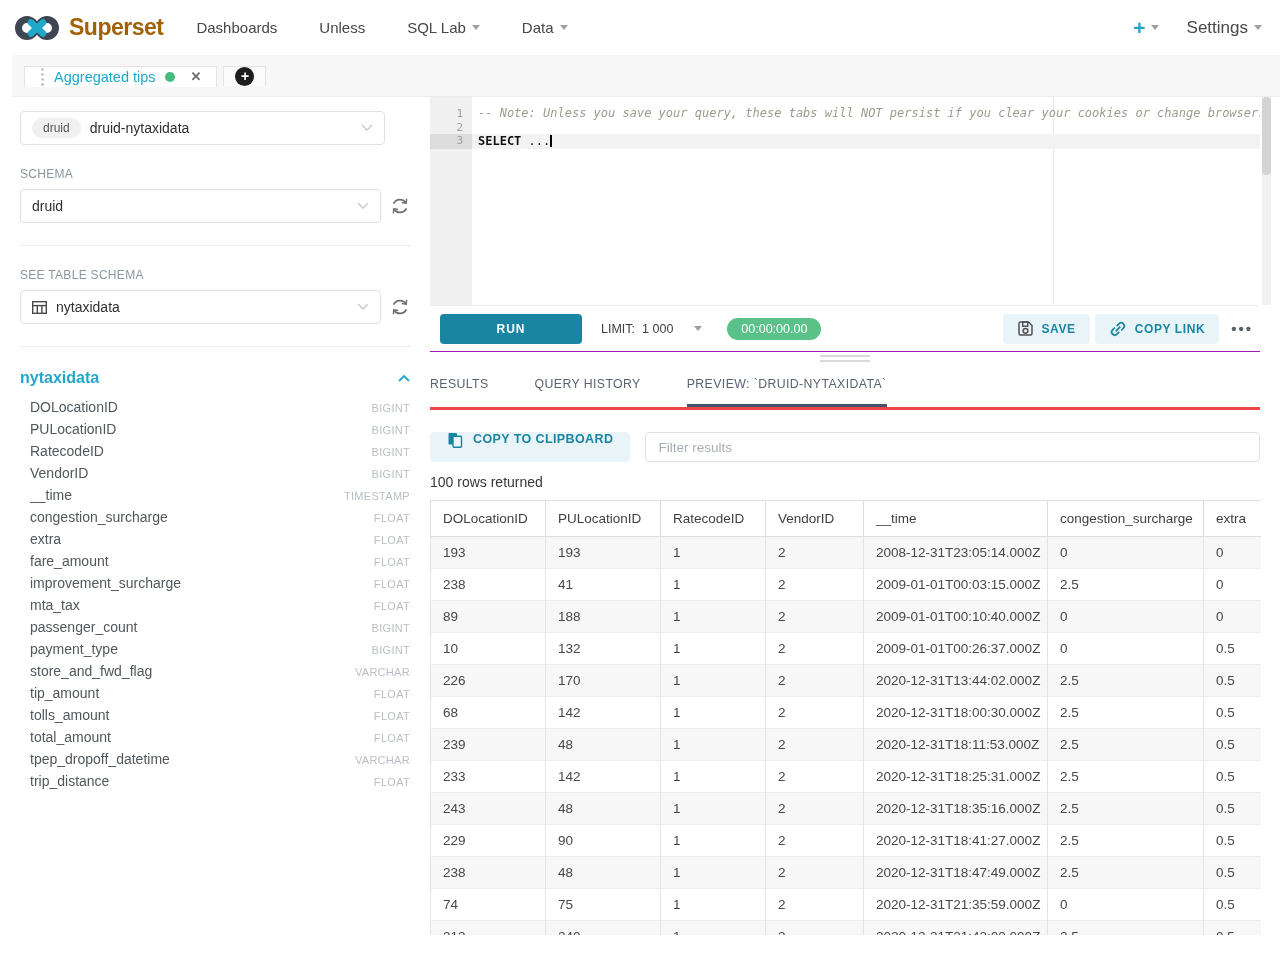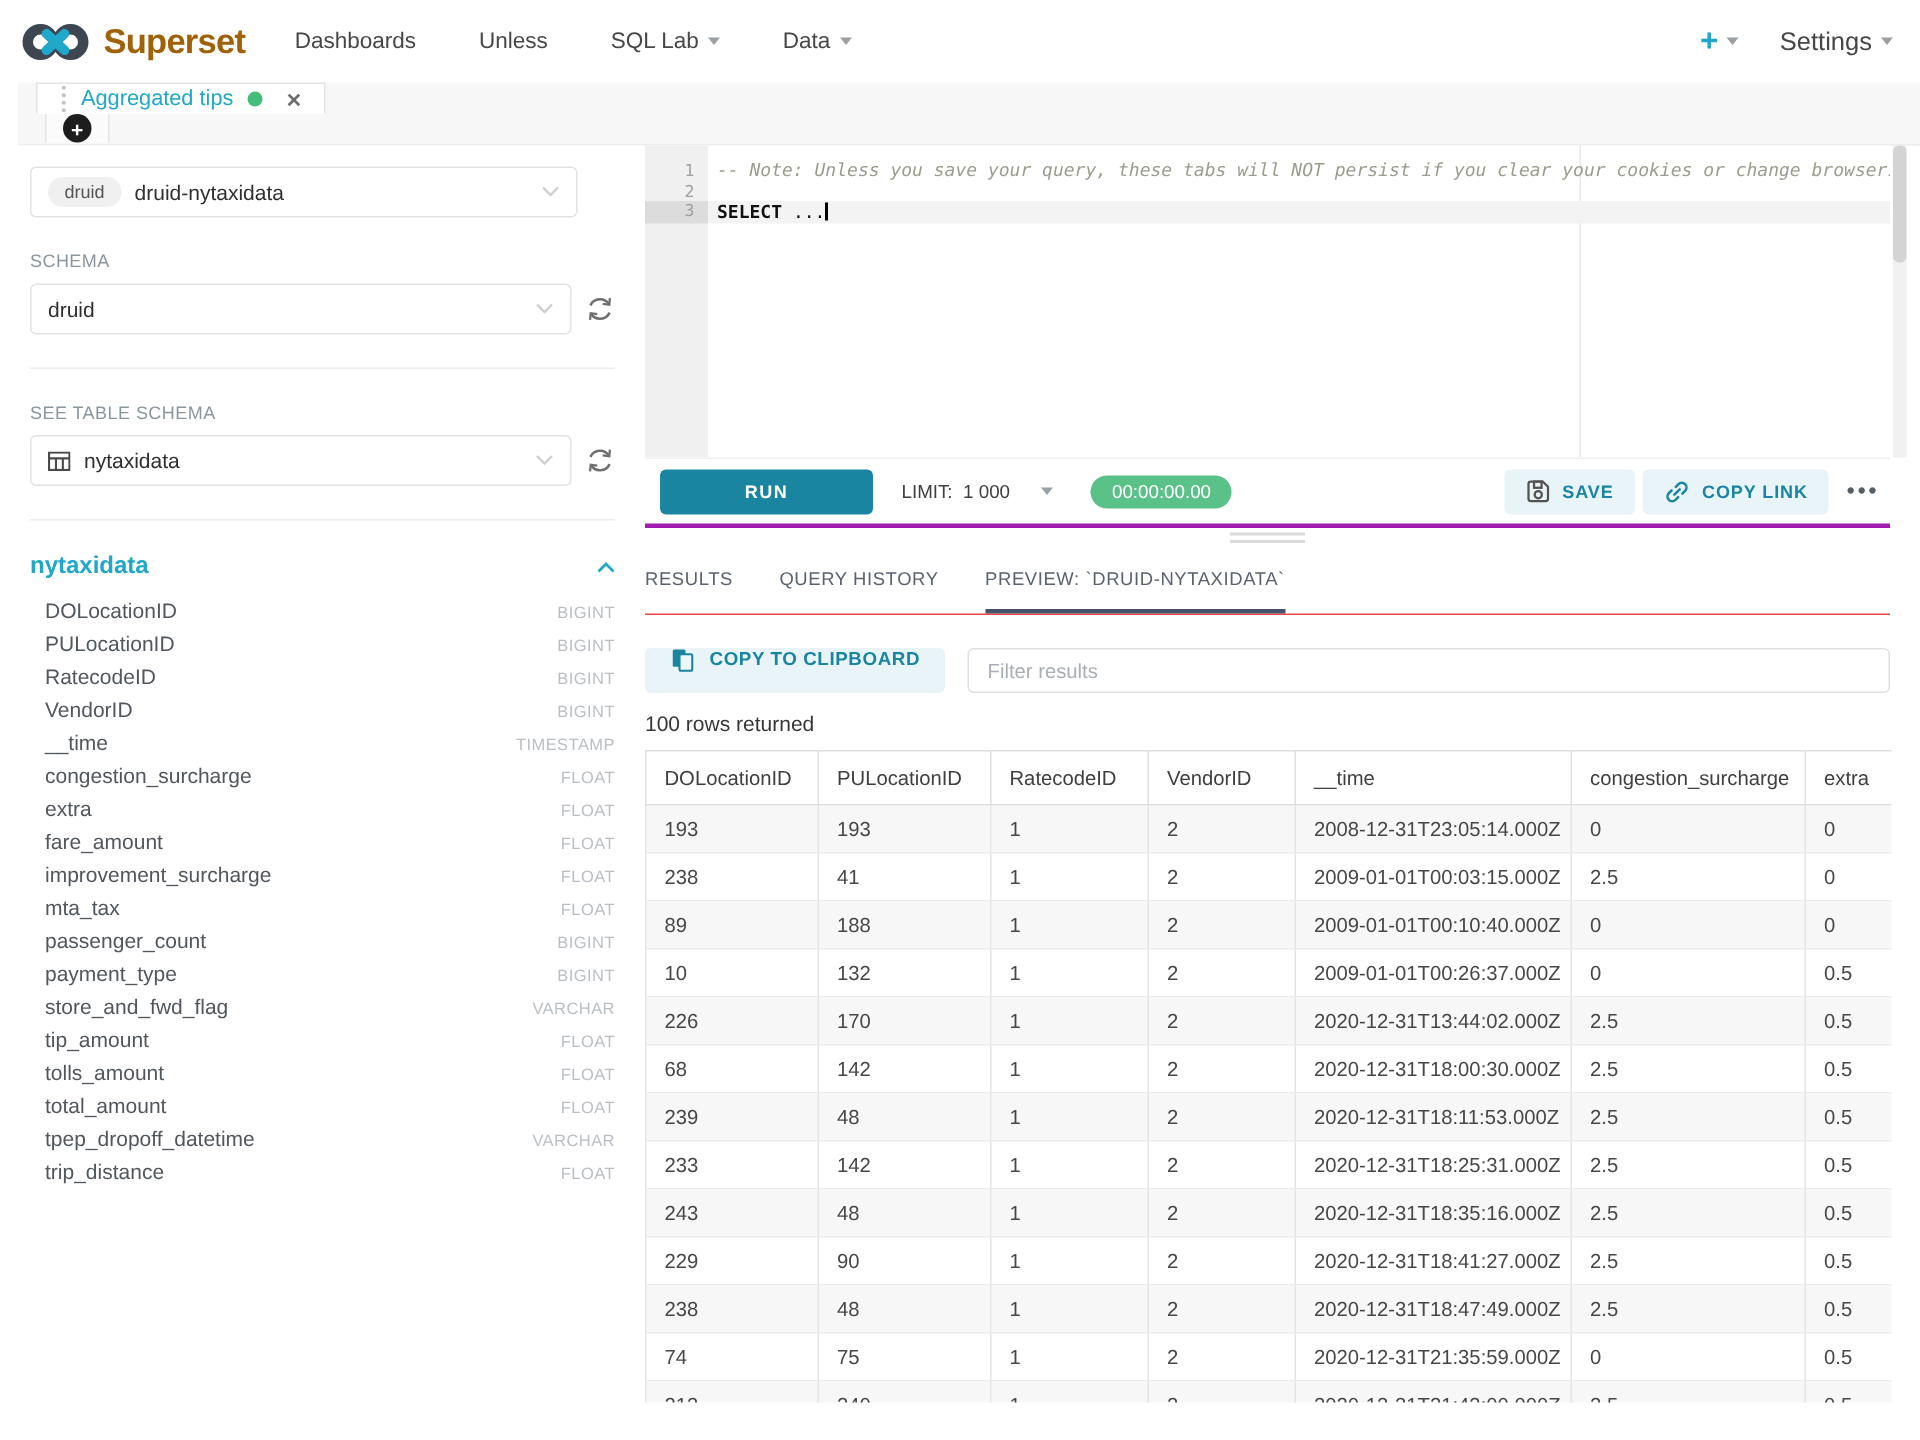--- a/index.html
+++ b/index.html
@@ -13,21 +13,21 @@
   .brand { display:flex; align-items:center; gap:9px; padding-left:14px; }
   .brand-name { font-size:23px; font-weight:700; color:#a16207; letter-spacing:-0.5px; }
   .nav { display:flex; margin-left:12px; align-items:center; height:100%; }
   .nav-item { padding:0 14px; margin:0 7px; font-size:15px; color:#474747; display:flex; align-items:center; gap:6px; height:100%; cursor:pointer;text-align:center; }
   .caret { width:0; height:0; border:4px solid transparent; border-top:5px solid #9aa0a4; margin-top:4px; }
   .header-right { margin-left:auto; display:flex; align-items:center; gap:28px; padding-right:18px; }
   .plus-shortcut { display:flex; align-items:center; gap:5px; color:var(--primary,#20a7c9); font-size:21px; font-weight:700; cursor:pointer; }
   .settings { display:flex; align-items:center; gap:6px; font-size:17px; color:#474747; cursor:pointer; }
 
   
-  .tab-strip { position:absolute; top:55px; left:12px; right:0; height:42px; background:#f7f7f7; border-bottom:1px solid #ececec; display:flex; align-items:flex-start; padding-left:12px;flex-direction:column; }
+  .tab-strip { position:absolute; top:55px; left:12px; right:0; height:42px; background:#f7f7f7; border-bottom:1px solid #ececec; display:flex; align-items:center; padding-left:12px; }
   .editor-tab { position:relative; margin-bottom:-1px; background:#fff; border:1px solid #e4e4e4; border-bottom:none; display:flex; align-items:center; gap:9px; padding:0 15px; cursor:pointer; }
   .tab-label { color:var(--primary,#20a7c9); font-size:14.5px; }
   .status-dot { width:10px; height:10px; border-radius:50%; background:var(--status-green,#45bd7c); }
   .close-x { color:#6d6d6d; font-size:13px; font-weight:700; margin-left:7px; cursor:pointer; }
   .add-tab { width:43px; margin-left:6px; background:#fbfbfb; border:1px solid #e4e4e4; border-bottom:none; display:flex; align-items:center; justify-content:center; cursor:pointer; }
   .plus-circle { width:19px; height:19px; border-radius:50%; background:#1d1d1d; color:#fff; font-size:14px; font-weight:700; display:flex; align-items:center; justify-content:center; line-height:0; }
 
   
   .sidebar { position:absolute; top:97px; left:0; width:430px; bottom:0; background:#fff; padding:14px 20px 0 20px; }
   .field-label { font-size:12px; color:#8b969c; letter-spacing:0.3px; margin-bottom:8px; }
@@ -56,34 +56,34 @@
   .ed-line.active .ln { background:#dcdcdc; height:100%; line-height:14.2px; }
   .code { padding-left:6px; white-space:pre; font-size:12px; color:#161616; }
   .seg-comment { color:#9c9c8e; font-style:italic; }
   .seg-keyword { font-weight:700; color:#111; }
   .seg-plain { color:#111; }
   .cursor { display:inline-block; width:1.5px; height:12px; background:#000; vertical-align:-2px; }
   .editor-scrollbar { position:absolute; left:1262px; top:97px; width:9px; height:208px; background:#f1f1f1; }
   .editor-scrollbar .thumb { width:9px; height:78px; background:#d4d4d4; border-radius:4px; }
 
   
-  .sql-toolbar { position:absolute; left:430px; top:305px; width:830px; height:47px; border-top:1px solid #efefef; border-bottom:3px solid #a21caf; display:flex; align-items:center; padding:0 7px 0 10px; background:#fff; }
+  .sql-toolbar { position:absolute; left:430px; top:305px; width:830px; height:47px; border-top:1px solid #efefef; border-bottom:1px solid #a21caf; display:flex; align-items:center; padding:0 7px 0 10px; background:#fff; }
   .run-btn { width:142px; height:30px; background:var(--run-button,#1a85a1); color:#fff; border:none; border-radius:4px; font-family:inherit; font-size:12px; font-weight:700; letter-spacing:1px; cursor:pointer; }
   .limit-group { margin-left:19px; display:flex; align-items:center; gap:7px; font-size:12.5px; color:#3f3f3f; cursor:pointer; }
   .limit-caret { margin-left:14px; }
   .timer-pill { margin-left:25px; background:var(--timer-green,#5ac189); color:#fff; font-size:12.5px; padding:4px 14px; border-radius:13px; }
   .toolbar-right { margin-left:auto; display:flex; align-items:center; gap:5px; }
   .tool-btn { height:30px; background:var(--light-button-bg,#e9f4f8); border:none; border-radius:4px; color:var(--run-button,#1a85a1); font-family:inherit; font-size:12px; font-weight:700; letter-spacing:0.6px; display:flex; align-items:center; gap:8px; padding:0 14px; cursor:pointer; }
   .more-dots { color:#565f66; font-size:15px; font-weight:700; letter-spacing:2px; margin-left:7px; cursor:pointer; }
 
   .drag-handle { position:absolute; left:430px; top:355px; width:830px; display:flex; flex-direction:column; align-items:center; gap:3px; cursor:row-resize; }
   .drag-handle i { display:block; width:50px; border-top:2px solid #dadada; }
 
   
-  .south-tabs { position:absolute; left:430px; top:352px; width:830px; height:58px; border-bottom:1px solid #ef4444; display:flex; align-items:flex-end; gap:31px; }
+  .south-tabs { position:absolute; left:430px; top:352px; width:830px; height:58px; border-bottom:3px solid #ef4444; display:flex; align-items:flex-end; gap:46px; }
   .s-tab { position:relative; padding-bottom:16px; font-size:12.3px; letter-spacing:0.4px; color:#5a6270; cursor:pointer; white-space:nowrap; }
   .s-tab.active::after { content:""; position:absolute; left:0; right:0; bottom:0; height:3px; background:var(--tab-underline,#47536b); }
 
   .actions-row { position:absolute; left:430px; top:432px; width:830px; display:flex; gap:15px; }
   .copy-clip-btn { height:30px; background:var(--light-button-bg,#e9f4f8); border:none; border-radius:4px; color:var(--run-button,#1a85a1); font-family:inherit; font-size:12.5px; font-weight:700; letter-spacing:0.4px; display:flex; align-items:flex-start; gap:10px; padding:0 17px; cursor:pointer; }
   .filter-input { flex:1; height:30px; border:1px solid #e0e0e0; border-radius:4px; padding:0 12px; font-family:inherit; font-size:13.5px; color:#333; outline:none; }
   .filter-input::placeholder { color:#a8aeb3; }
 
   .rows-returned { position:absolute; left:430px; top:474px; font-size:14px; color:#373737; }
 

